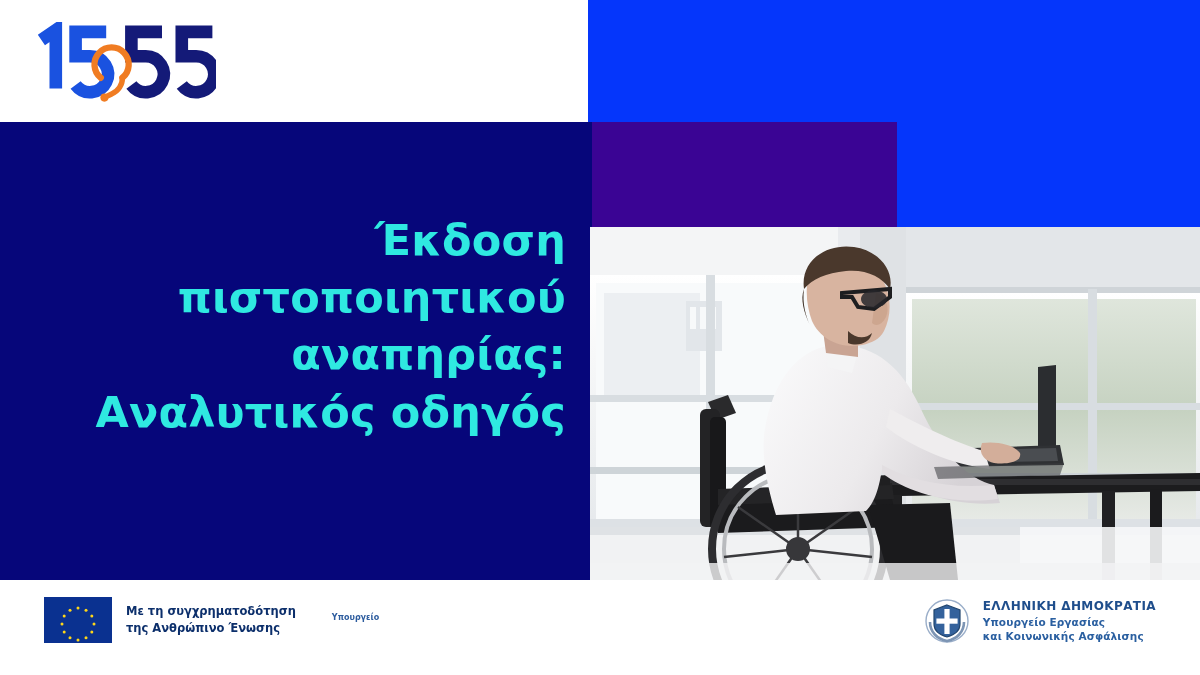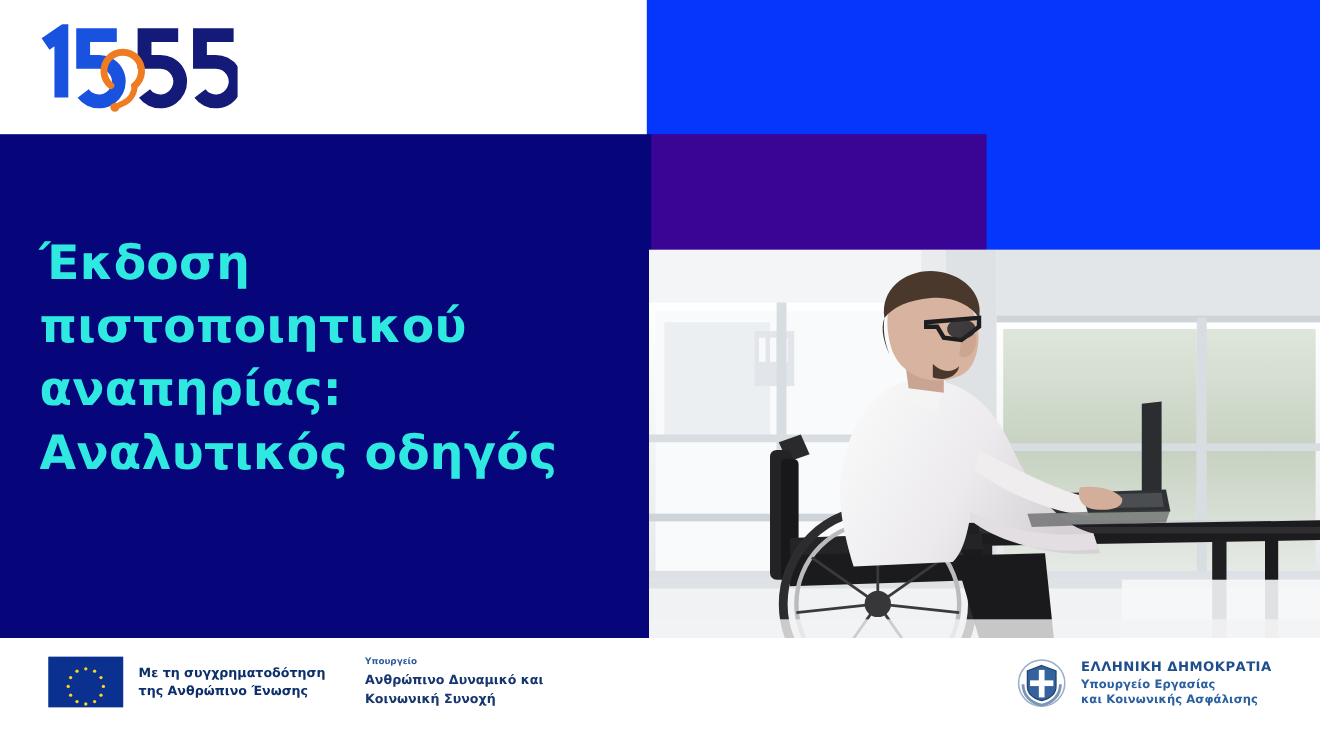--- a/index.html
+++ b/index.html
@@ -58,20 +58,21 @@
     position: absolute;
     left: 36px;
     top: 212px;
     width: 530px;
     color: #2fe9e1;
     font-size: 43px;
     line-height: 1.33;
     font-weight: 700;
     letter-spacing: 0.2px;
     white-space: pre-line;
+    text-align: right;
   }
 
   
   .photo {
     position: absolute;
     left: 590px; top: 227px;
     width: 610px; height: 353px;
     overflow: hidden;
     background: #e9eaec;
   }
@@ -342,22 +343,20 @@
           <circle cx="26" cy="13.2" r="1.5"></circle>
         </g>
       </svg>
     </div>
     <div class="eu-text">Με τη συγχρηματοδότηση
 της Ανθρώπινο Ένωσης</div>
 
 
     <div class="prog-text">
       <div class="prog-kicker">Υπουργείο</div>
-      <div class="prog-body">Ανθρώπινο Δυναμικό και
-Κοινωνική Συνοχή</div>
     </div>
   </div>
 
   <div class="footer-right">
     <div class="gr-emblem">
       <svg viewBox="0 0 46 46" xmlns="http://www.w3.org/2000/svg" aria-hidden="true">
         <circle cx="23" cy="23" r="21" fill="none" stroke="#9aaec9" stroke-width="1.4"></circle>
         <path d="M6 24 C6 34, 13 41, 23 43 C33 41, 40 34, 40 24" fill="none" stroke="#7d95b4" stroke-width="2.6"></path>
         <path d="M23 7 L36 12 L36 26 C36 33, 30 37, 23 39 C16 37, 10 33, 10 26 L10 12 Z" fill="#34629c" stroke="#22466f" stroke-width="1.2"></path>
         <rect x="20.4" y="11" width="5.2" height="25" fill="#ffffff"></rect>

